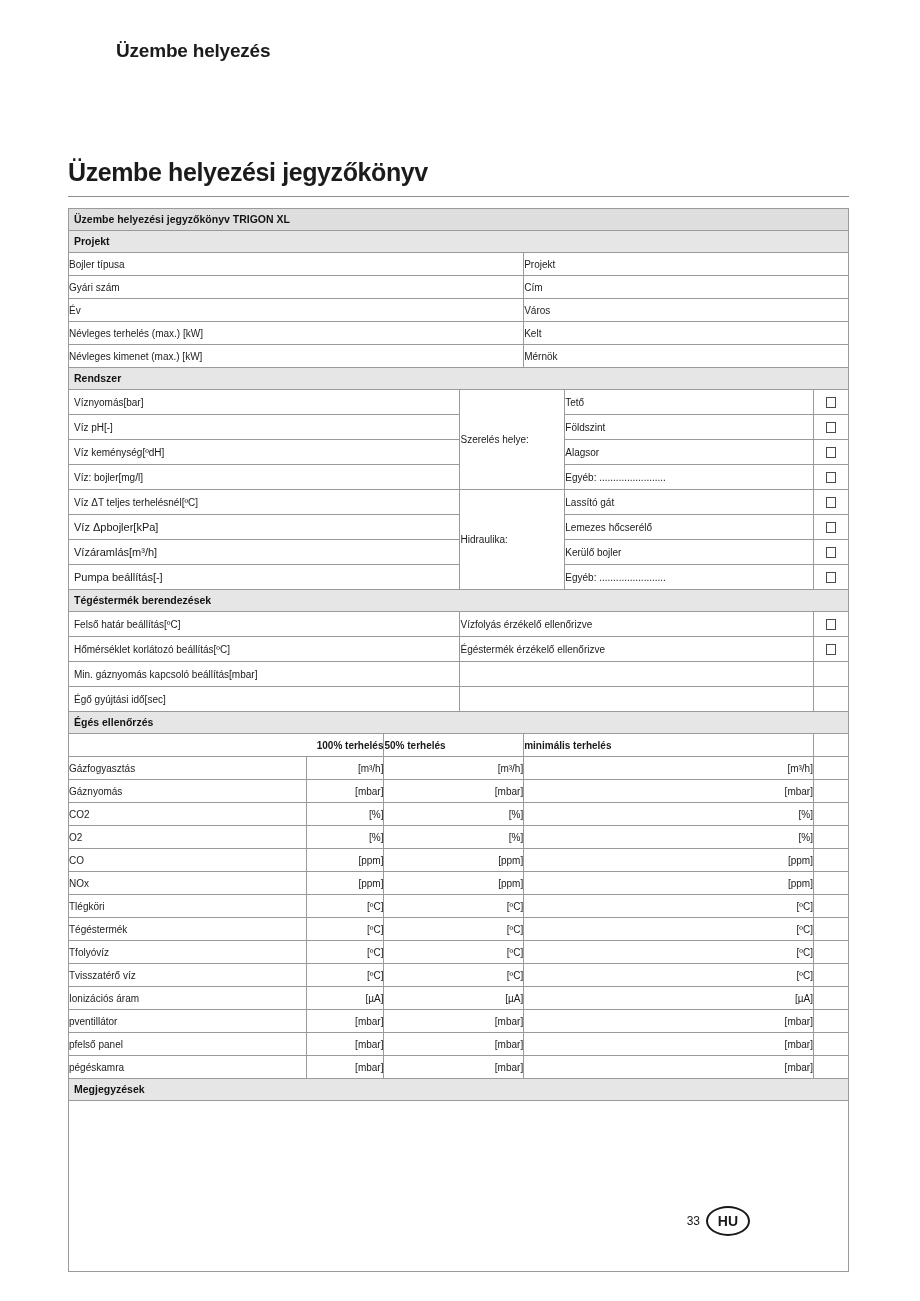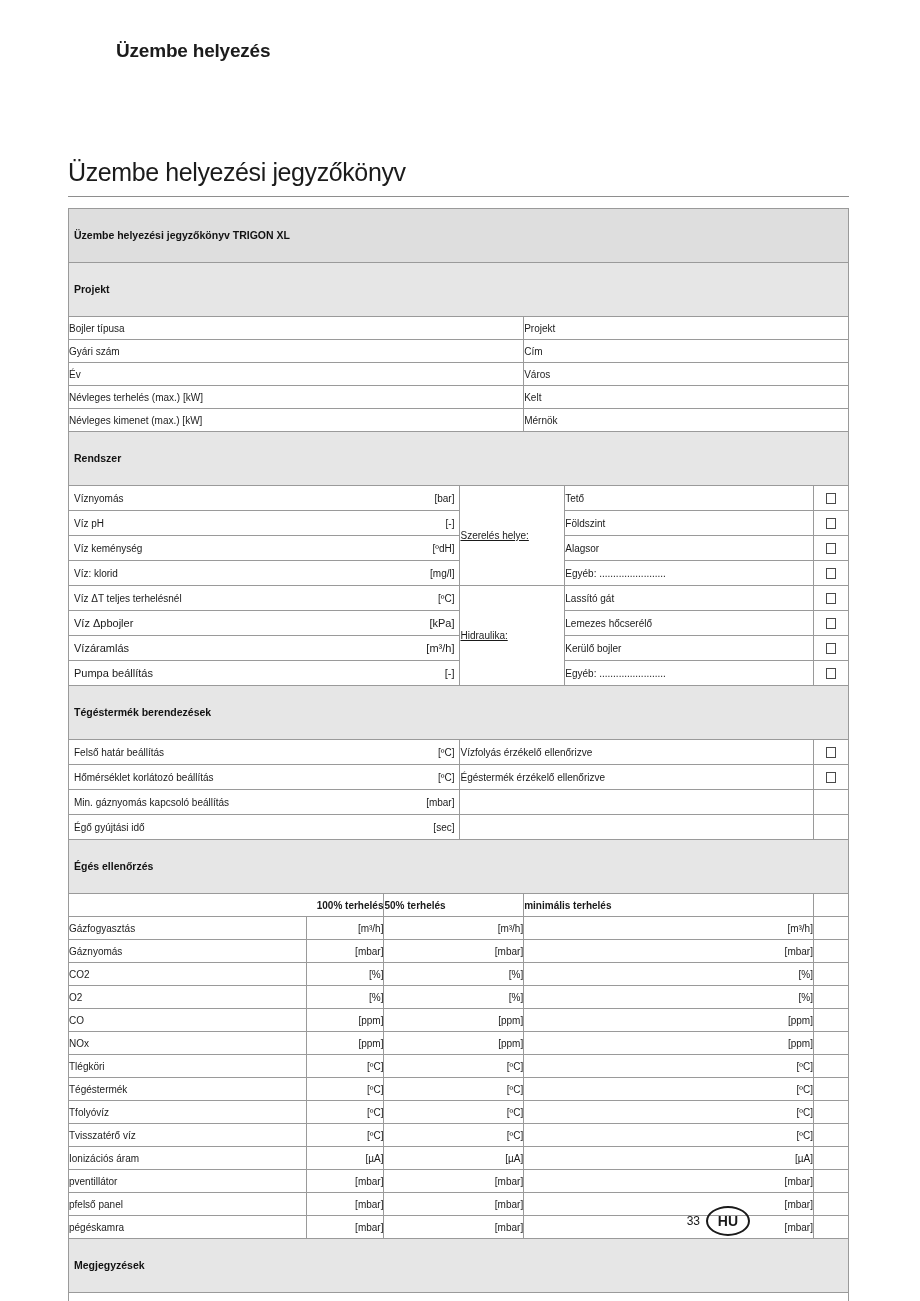--- a/index.html
+++ b/index.html
@@ -32,21 +32,21 @@
     color: #1b1b1b;
     margin-left: 48px;
   }
 
   
   .main-title {
     position: absolute;
     left: 68px;
     top: 158px;
     font-size: 25px;
-    font-weight: normal;
+    font-weight: bold;
     letter-spacing: -0.4px;
     color: #1b1b1b;
   }
   .title-rule {
     position: absolute;
     left: 68px;
     top: 196px;
     width: 781px;
     height: 1px;
     background: #8e8e8e;
@@ -69,55 +69,54 @@
     line-height: 1.1;
     background: #ffffff;
   }
 
   
   tr.band > td {
     background: #dedede;
     font-weight: bold;
     font-size: 10.5px;
     height: 21px;
-    padding: 16px 5px;
+    padding: 0 5px;
     color: #121212;
   }
   tr.band.sub > td {
     background: #e6e6e6;
   }
 
   .cell-label {
     padding: 0 5px;
     height: 22px;
     font-size: 10px;
     color: #1c1c1c;
     white-space: nowrap;
     overflow: hidden;
   }
 
   
   .lu {
     display: flex;
     align-items: center;
-    justify-content: space-between;
+    justify-content: flex-start;
     height: 22px;
     padding: 12px 5px;
     box-sizing: border-box;
   }
   .lu .lbl { font-size: 10px; white-space: nowrap; }
   .lu .unit { font-size: 10px; white-space: nowrap; }
   .lu.big .lbl, .lu.big .unit { font-size: 11px; }
 
   .cell-merge {
     padding: 6px 5px;
     vertical-align: middle;
     font-size: 10px;
     line-height: 1.45;
-    text-decoration: underline;
   }
   .cell-opt {
     padding: 0 5px;
     height: 22px;
     font-size: 10px;
     white-space: nowrap;
   }
   .cell-check {
     text-align: center;
     height: 22px;
@@ -272,21 +271,21 @@
           </div>
         </td>
         <td class="cell-opt">Alagsor</td>
         <td class="cell-check">
           <span class="chk"></span>
         </td>
       </tr>
       <tr>
         <td colspan="3">
           <div class="lu">
-            <span class="lbl">Víz: klorid</span>
+            <span class="lbl">Víz: bojler</span>
             <span class="unit">[mg/l]</span>
           </div>
         </td>
         <td class="cell-opt">Egyéb: ........................</td>
         <td class="cell-check">
           <span class="chk"></span>
         </td>
       </tr>
 
       <tr>

